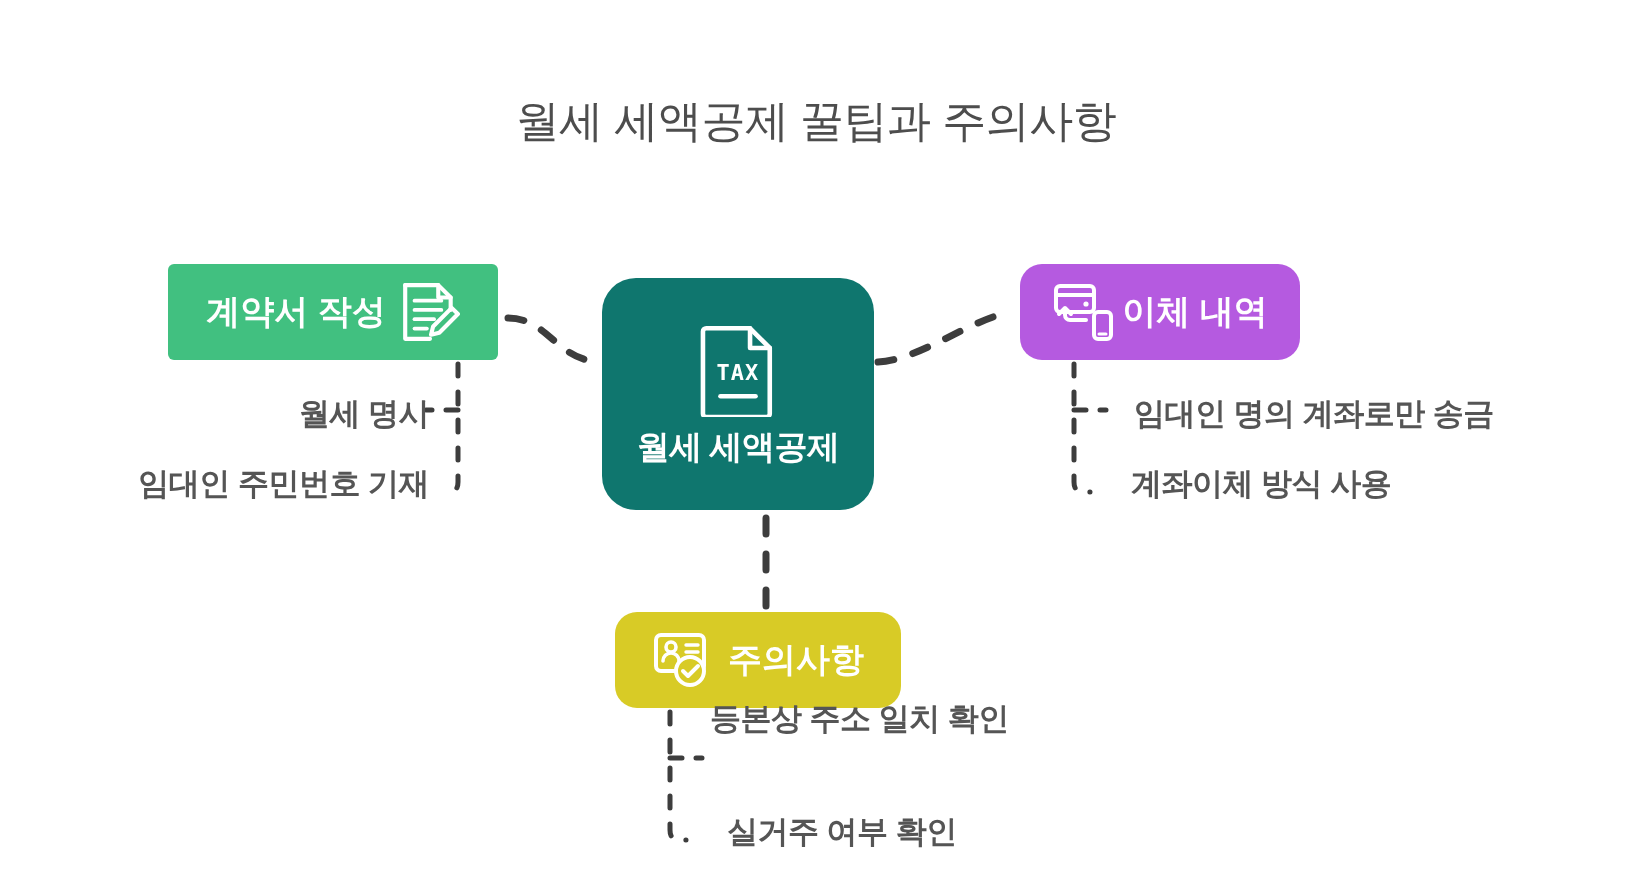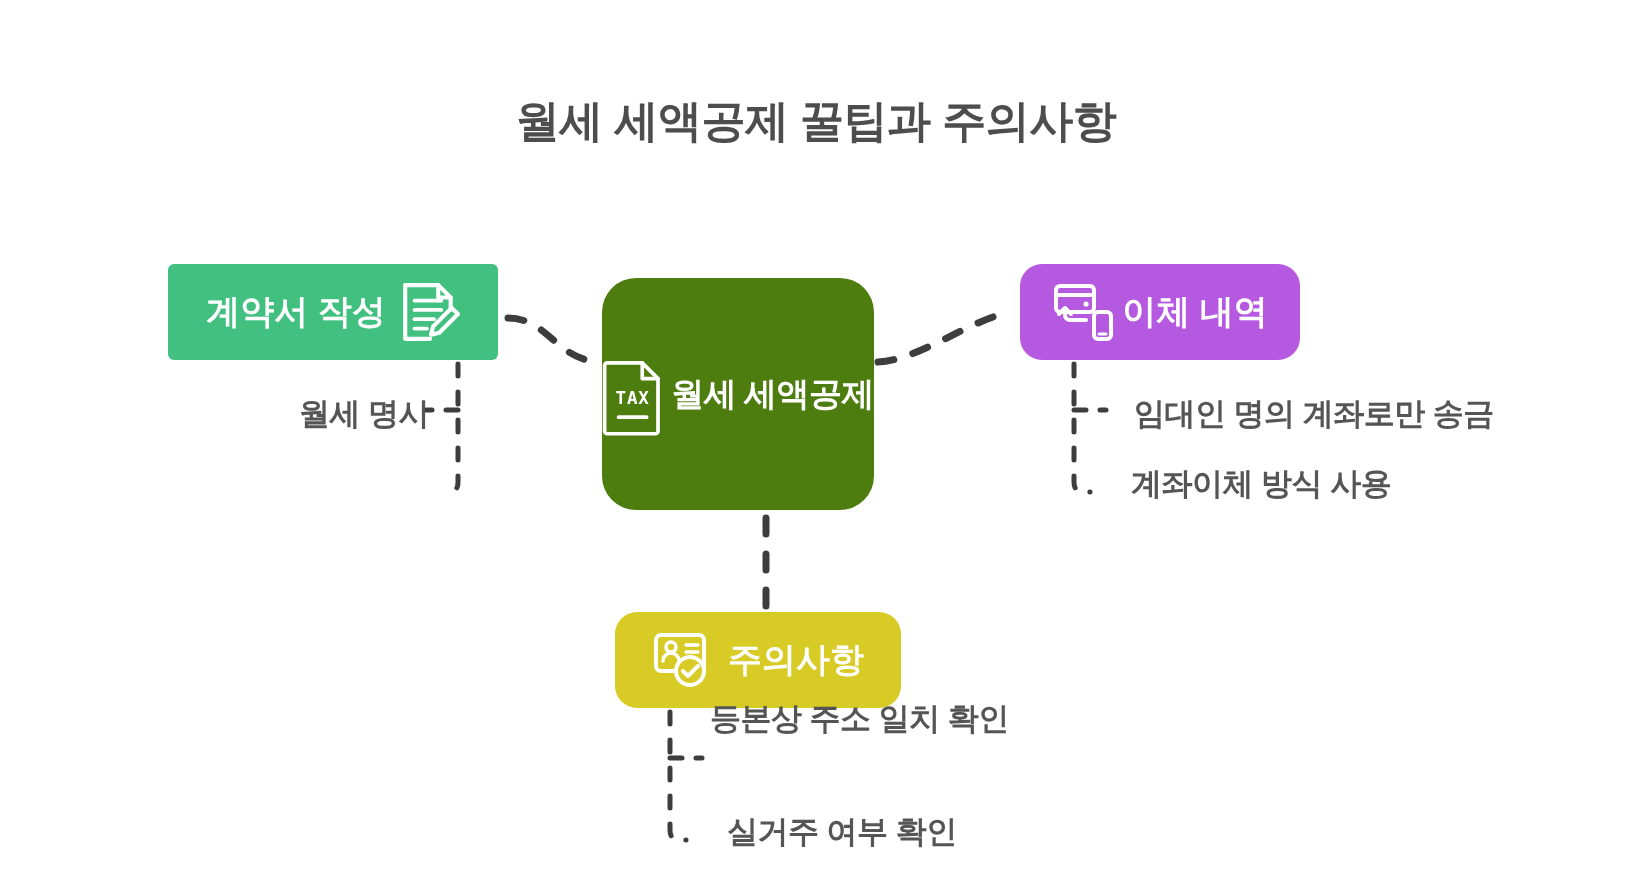--- a/index.html
+++ b/index.html
@@ -19,21 +19,21 @@
   }
 
   
   #page-title {
     position: absolute;
     left: 0;
     top: 95px;
     width: 1632px;
     text-align: center;
     font-size: 44px;
-    font-weight: bold;
+    font-weight: normal;
     color: #4d4d4d;
     letter-spacing: -0.5px;
     line-height: 1.2;
   }
 
   
   #connectors {
     position: absolute;
     left: 0;
     top: 0;
@@ -56,22 +56,23 @@
     font-weight: bold;
     white-space: nowrap;
   }
 
   
   #center-node {
     left: 602px;
     top: 278px;
     width: 272px;
     height: 232px;
-    background: #4d7c0f;
+    background: #0f766e;
     border-radius: 34px;
+    flex-direction: column;
     gap: 8px;
   }
   #center-node .node-label {
     font-size: 33px;
     font-weight: bold;
     letter-spacing: -0.5px;
     font-family: Liberation Serif, serif;
   }
   #center-icon {
     width: 78px;
@@ -213,20 +214,21 @@
       <line x1="34" y1="15" x2="46" y2="15" stroke="#ffffff" stroke-width="3.4" stroke-linecap="round"></line>
       <line x1="34" y1="22" x2="46" y2="22" stroke="#ffffff" stroke-width="3.4" stroke-linecap="round"></line>
       <line x1="34" y1="29" x2="41" y2="29" stroke="#ffffff" stroke-width="3.4" stroke-linecap="round"></line>
       <circle cx="38" cy="41" r="14" fill="#d8cb26" stroke="#ffffff" stroke-width="4"></circle>
       <path d="M31 41 l5 5 l10 -10" fill="none" stroke="#ffffff" stroke-width="4" stroke-linecap="round" stroke-linejoin="round"></path>
     </svg>
     <div class="node-label">주의사항</div>
   </div>
 
   <div id="green-branch-0" class="branch-label branch-left">월세 명시</div>
+  <div id="green-branch-1" class="branch-label branch-left">임대인 주민번호 기재</div>
 
   <div id="purple-branch-0" class="branch-label branch-right">임대인 명의 계좌로만 송금</div>
   <div id="purple-branch-1" class="branch-label branch-right">계좌이체 방식 사용</div>
 
   <div id="yellow-branch-0" class="branch-label branch-right">등본상 주소 일치 확인</div>
   <div id="yellow-branch-1" class="branch-label branch-right">실거주 여부 확인</div>
 
 </div>
 
 </body></html>

